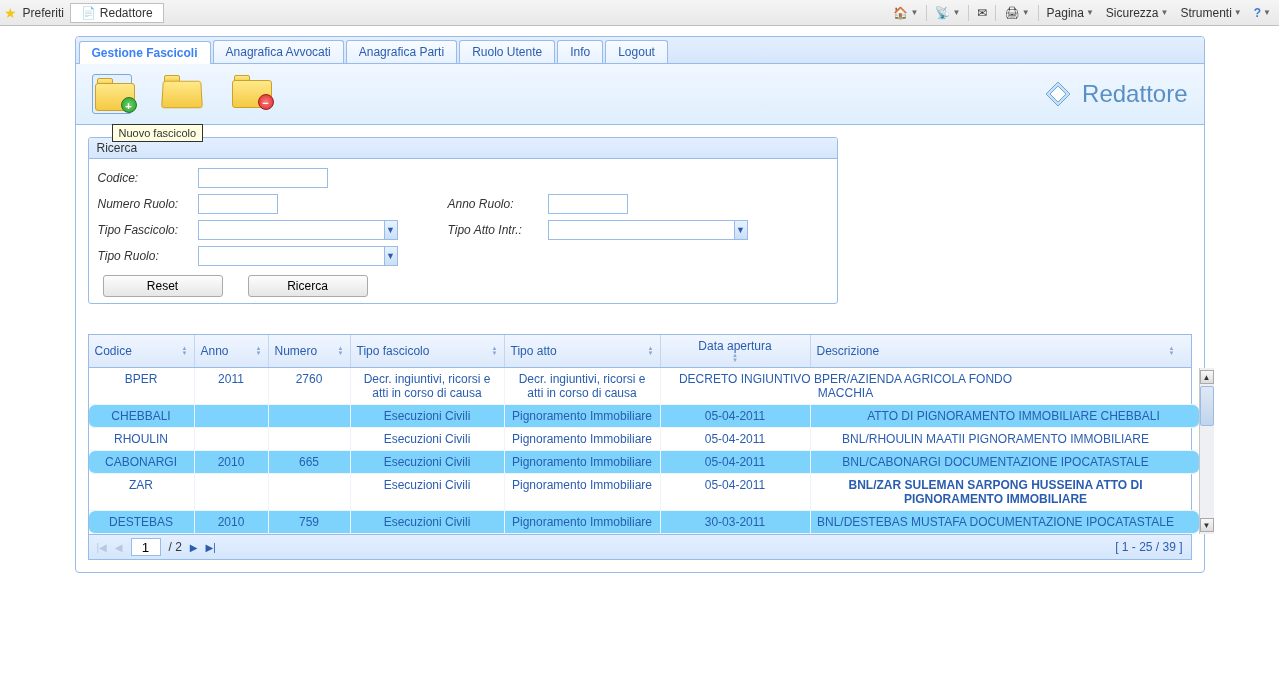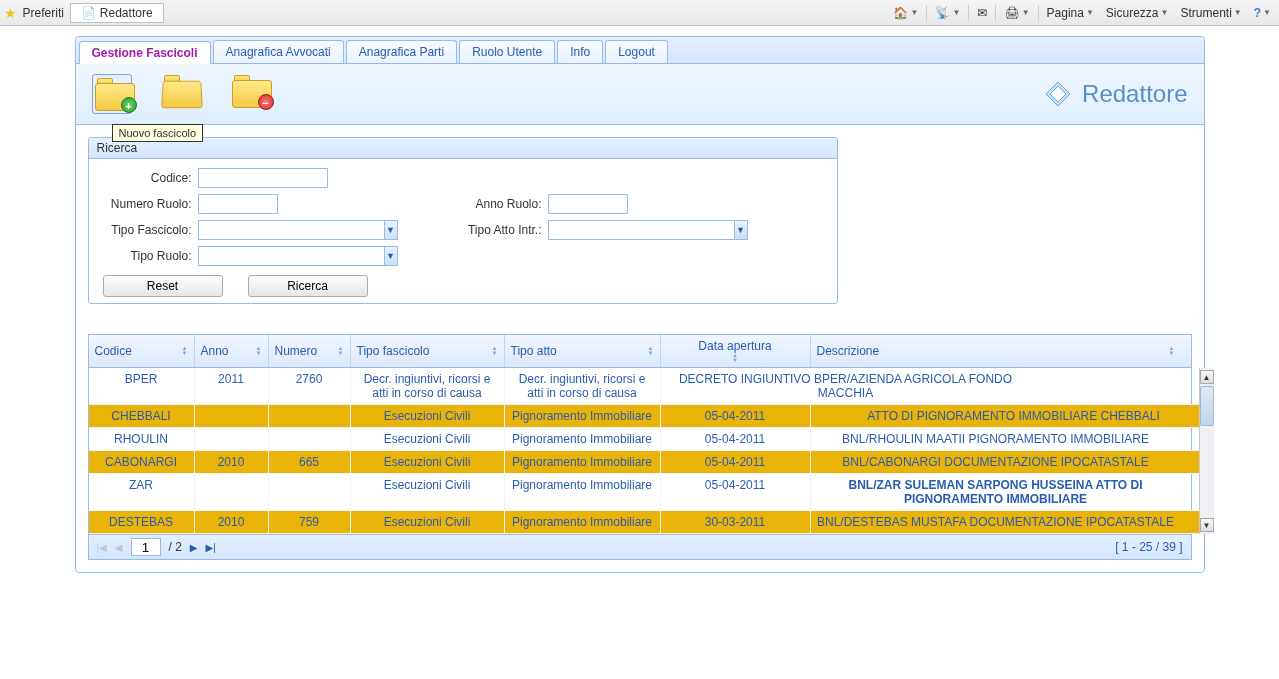--- a/index.html
+++ b/index.html
@@ -60,21 +60,21 @@
   border: 1px solid #99bbe8;
   border-bottom: none;
   border-radius: 3px 3px 0 0;
   background: linear-gradient(#f7fbff, #e8f2ff);
   cursor: pointer;
   color: #2a5db0;
 }
 .tab.active {
   background: #fff;
   font-weight: bold;
-  color: #a21caf;
+  color: #3b82f6;
   position: relative;
   top: 1px;
 }
 .toolbar {
   display: flex;
   justify-content: space-between;
   align-items: center;
   padding: 10px 16px;
   background: linear-gradient(#f0f7ff, #dfeffd);
   border-bottom: 1px solid #99bbe8;
@@ -157,22 +157,23 @@
   grid-template-columns: 350px 350px;
   gap: 0;
 }
 .field-row {
   display: flex;
   align-items: center;
   padding: 3px;
 }
 .field-label {
   width: 100px;
-  text-align: right;
+  text-align: left;
   padding-right: 6px;
+  font-style: italic;
 }
 .text-input {
   border: 1px solid #99bbe8;
   height: 20px;
   padding: 0 4px;
   width: 80px;
   background: #fff;
 }
 .text-input.w130 { width: 130px; }
 .combo {
@@ -238,21 +239,21 @@
   font-size: 6px;
   line-height: 5px;
   color: #89a8d0;
 }
 .grid-body {
   position: relative;
   display: flex;
 }
 .grid-rows { flex: 1; text-align: center; }
 .grid-row { display: flex; border-bottom: 1px solid #eef4fc; }
-.grid-row.alt { background: #eab308; }
+.grid-row.alt { background: #7dd3fc; border-radius: 6px; }
 .grid-cell {
   border-right: 1px solid #eef4fc;
   padding: 4px 6px;
   color: #2a5db0;
 }
 .scrollbar {
   width: 16px;
   background: #eef0f3;
   border-left: 1px solid #c8c8c8;
   display: flex;

